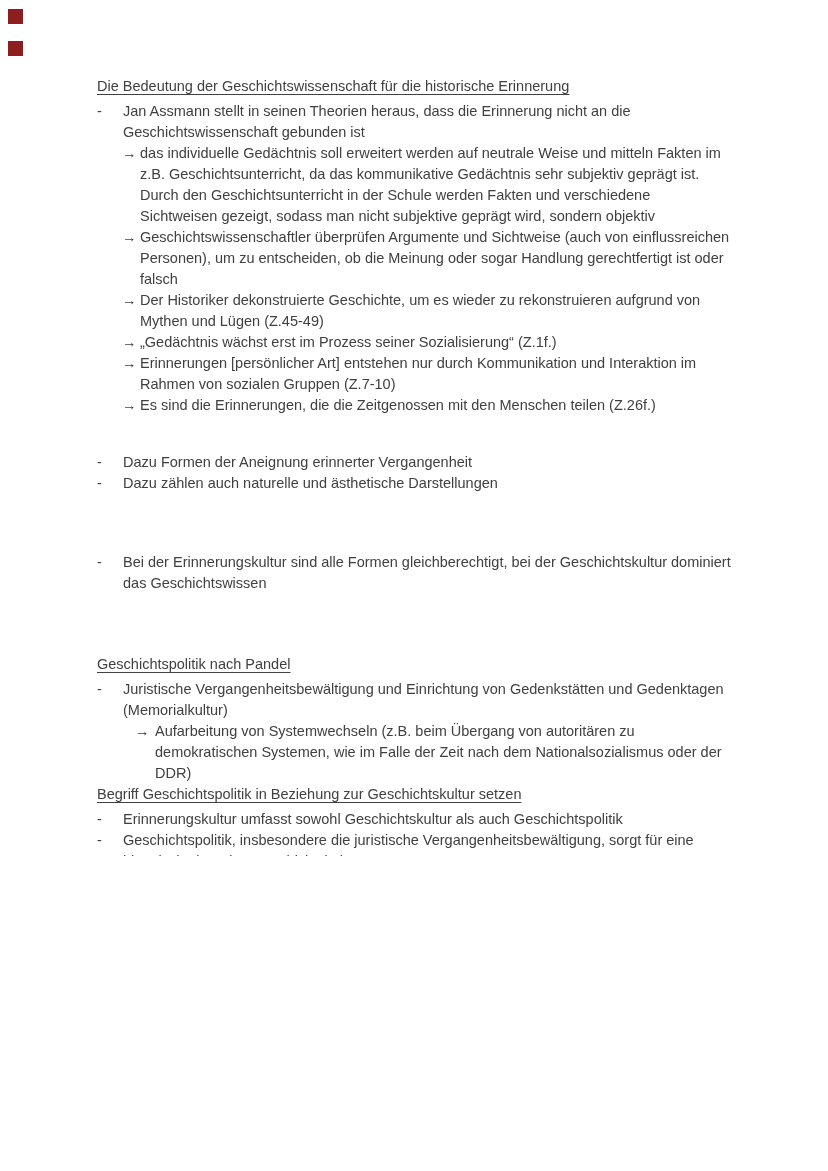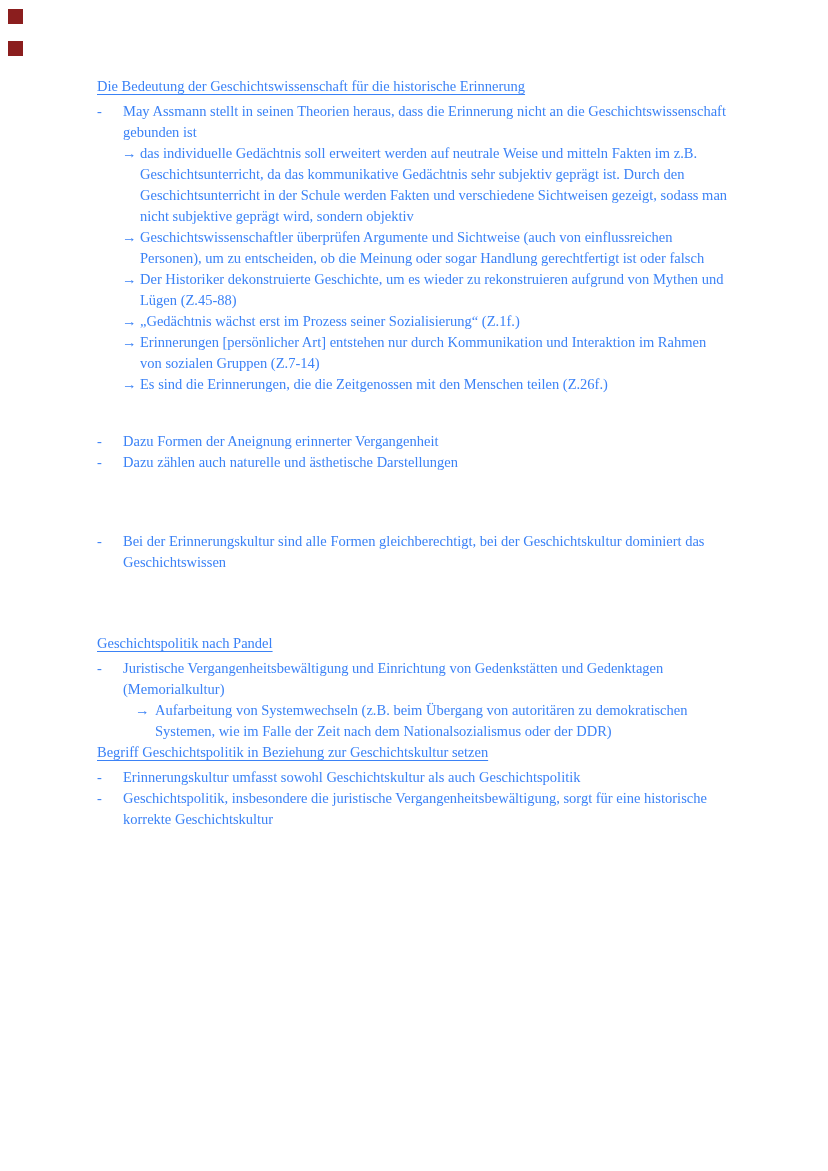--- a/index.html
+++ b/index.html
@@ -5,22 +5,22 @@
   html, body {
     margin: 0;
     padding: 0;
     background: #ffffff;
   }
   .page {
     position: relative;
     width: 828px;
     height: 856px;
     background: #ffffff;
-    font-family: Liberation Serif, serif;
-    color: #3b82f6;
+    font-family: Liberation Sans, sans-serif;
+    color: #404040;
     overflow: hidden;
   }
   .corner-square {
     position: absolute;
     width: 15px;
     height: 15px;
     background: #8b1e1e;
     left: 8px;
   }
   .corner-square.sq1 { top: 9px; }
@@ -89,41 +89,41 @@
 
   <div class="corner-square sq1"></div>
   <div class="corner-square sq2"></div>
 
   <div class="content">
 
     <section class="sec s1">
       <h2 class="heading">Die Bedeutung der Geschichtswissenschaft für die historische Erinnerung</h2>
       <div class="item dash">
         <span class="marker">-</span>
-        <span class="txt">May Assmann stellt in seinen Theorien heraus, dass die Erinnerung nicht an die Geschichtswissenschaft gebunden ist</span>
+        <span class="txt">Jan Assmann stellt in seinen Theorien heraus, dass die Erinnerung nicht an die Geschichtswissenschaft gebunden ist</span>
       </div>
       <div class="item arrow-l1">
         <span class="marker">→</span>
         <span class="txt">das individuelle Gedächtnis soll erweitert werden auf neutrale Weise und mitteln Fakten im z.B. Geschichtsunterricht, da das kommunikative Gedächtnis sehr subjektiv geprägt ist. Durch den Geschichtsunterricht in der Schule werden Fakten und verschiedene Sichtweisen gezeigt, sodass man nicht subjektive geprägt wird, sondern objektiv</span>
       </div>
       <div class="item arrow-l1">
         <span class="marker">→</span>
         <span class="txt">Geschichtswissenschaftler überprüfen Argumente und Sichtweise (auch von einflussreichen Personen), um zu entscheiden, ob die Meinung oder sogar Handlung gerechtfertigt ist oder falsch</span>
       </div>
       <div class="item arrow-l1">
         <span class="marker">→</span>
-        <span class="txt">Der Historiker dekonstruierte Geschichte, um es wieder zu rekonstruieren aufgrund von Mythen und Lügen (Z.45-88)</span>
+        <span class="txt">Der Historiker dekonstruierte Geschichte, um es wieder zu rekonstruieren aufgrund von Mythen und Lügen (Z.45-49)</span>
       </div>
       <div class="item arrow-l1">
         <span class="marker">→</span>
         <span class="txt">„Gedächtnis wächst erst im Prozess seiner Sozialisierung“ (Z.1f.)</span>
       </div>
       <div class="item arrow-l1">
         <span class="marker">→</span>
-        <span class="txt">Erinnerungen [persönlicher Art] entstehen nur durch Kommunikation und Interaktion im Rahmen von sozialen Gruppen (Z.7-14)</span>
+        <span class="txt">Erinnerungen [persönlicher Art] entstehen nur durch Kommunikation und Interaktion im Rahmen von sozialen Gruppen (Z.7-10)</span>
       </div>
       <div class="item arrow-l1">
         <span class="marker">→</span>
         <span class="txt">Es sind die Erinnerungen, die die Zeitgenossen mit den Menschen teilen (Z.26f.)</span>
       </div>
     </section>
 
     <section class="sec s2">
       <div class="item dash">
         <span class="marker">-</span>

